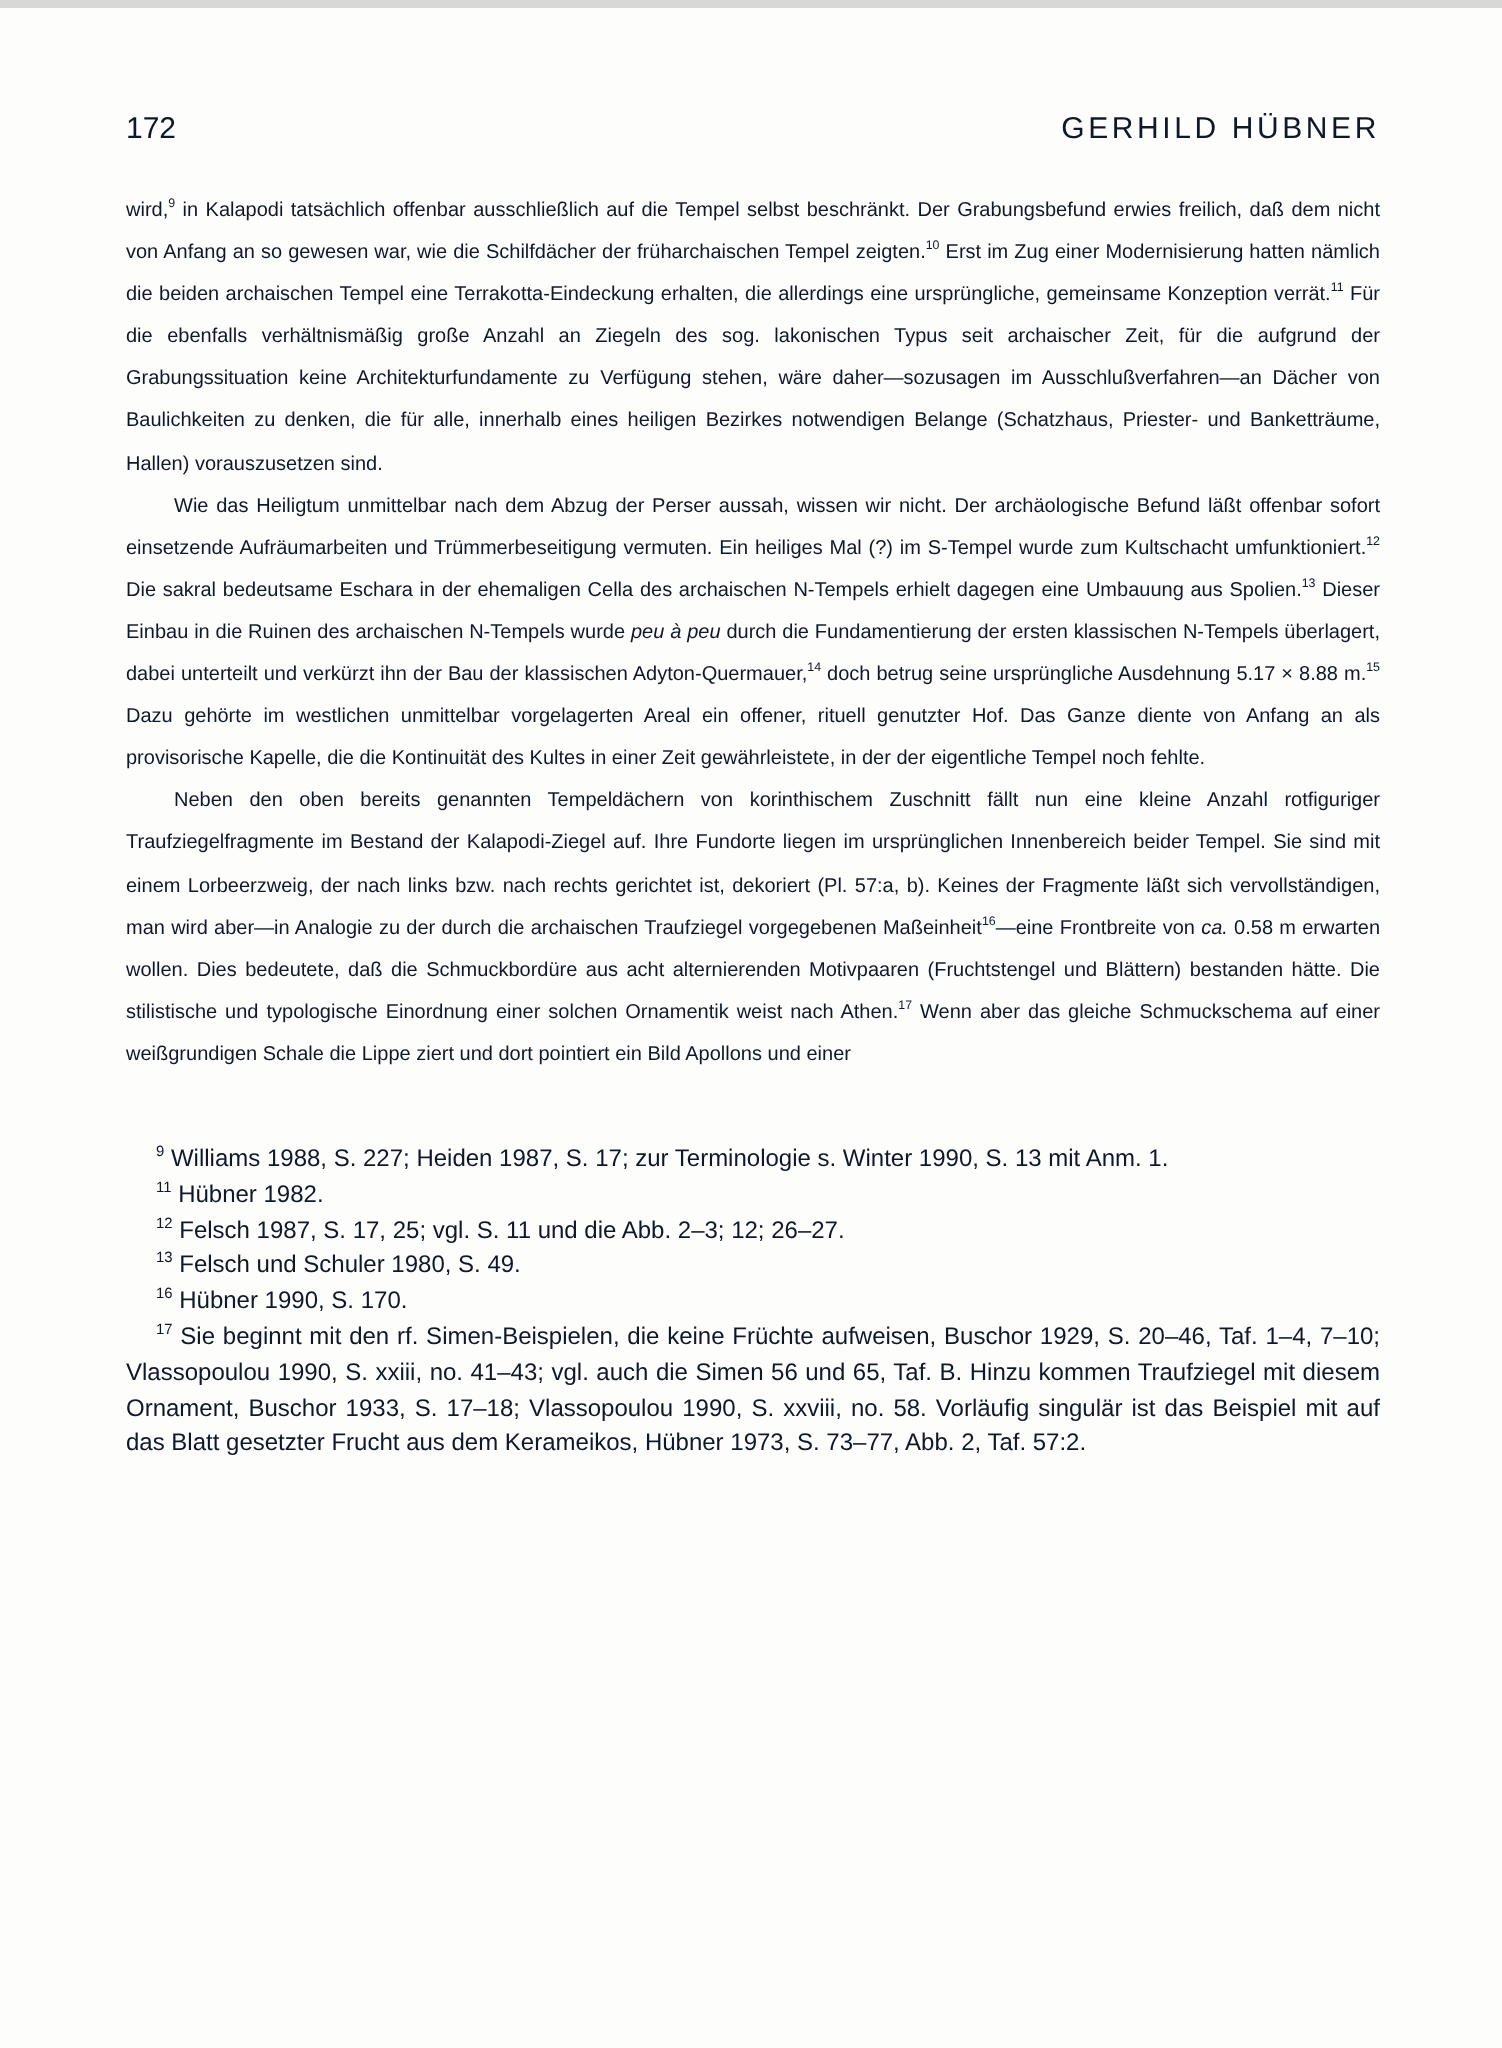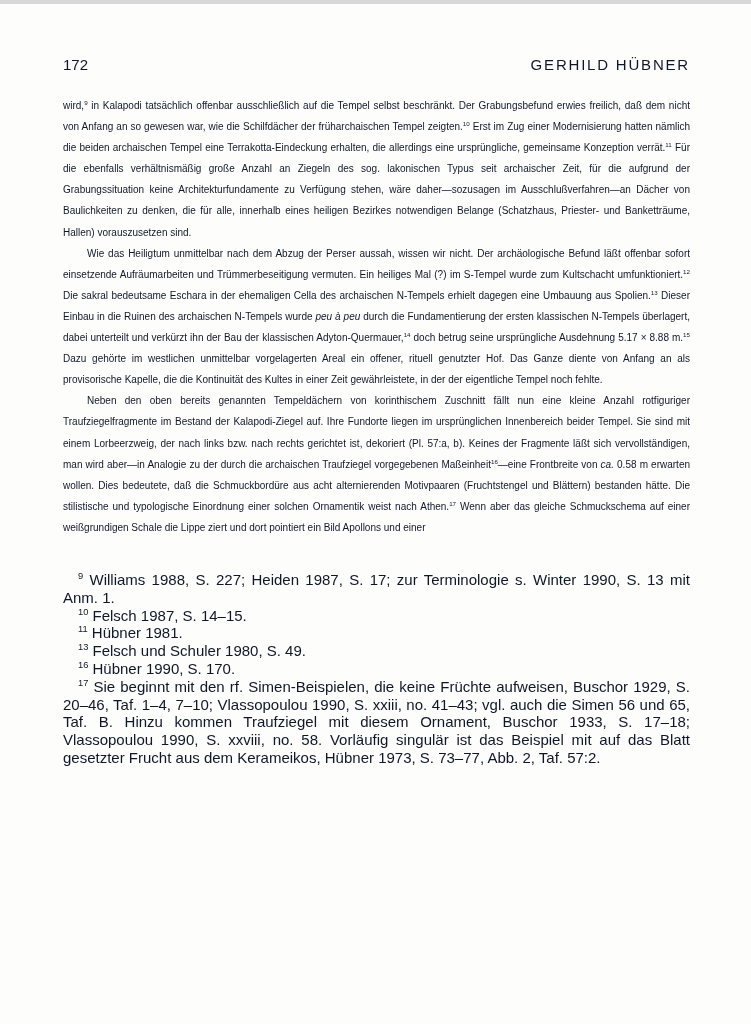--- a/index.html
+++ b/index.html
@@ -43,21 +43,21 @@
   sup {
     font-size:0.62em;
     vertical-align:super;
     line-height:0;
   }
   .footnotes {
     margin-top:33px;
   }
   .footnotes p.footnote {
     margin:0;
-    font-size:15px;
+    font-size:12px;
     line-height:17.8px;
     text-align:justify;
     text-indent:15px;
     hyphens:none;
   }
 </style>
 </head>
 <body>
 
 <div class="page">
@@ -69,21 +69,21 @@
     </div>
 
     <div class="body-text" id="paragraphs">
         <p class="para"><span>wird,</span><sup>9</sup><span> in Kalapodi tatsächlich offenbar ausschließlich auf die Tempel selbst beschränkt. Der Grabungsbefund erwies freilich, daß dem nicht von Anfang an so gewesen war, wie die Schilfdächer der früharchaischen Tempel zeigten.</span><sup>10</sup><span> Erst im Zug einer Modernisierung hatten nämlich die beiden archaischen Tempel eine Terrakotta-Eindeckung erhalten, die allerdings eine ursprüngliche, gemeinsame Konzeption verrät.</span><sup>11</sup><span> Für die ebenfalls verhältnismäßig große Anzahl an Ziegeln des sog. lakonischen Typus seit archaischer Zeit, für die aufgrund der Grabungssituation keine Architekturfundamente zu Verfügung stehen, wäre daher—sozusagen im Ausschlußverfahren—an Dächer von Baulichkeiten zu denken, die für alle, innerhalb eines heiligen Bezirkes notwendigen Belange (Schatzhaus, Priester- und Banketträume, Hallen) vorauszusetzen sind.</span></p>
         <p class="para indent"><span>Wie das Heiligtum unmittelbar nach dem Abzug der Perser aussah, wissen wir nicht. Der archäologische Befund läßt offenbar sofort einsetzende Aufräumarbeiten und Trümmerbeseitigung vermuten. Ein heiliges Mal (?) im S-Tempel wurde zum Kultschacht umfunktioniert.</span><sup>12</sup><span> Die sakral bedeutsame Eschara in der ehemaligen Cella des archaischen N-Tempels erhielt dagegen eine Umbauung aus Spolien.</span><sup>13</sup><span> Dieser Einbau in die Ruinen des archaischen N-Tempels wurde </span><span class="it">peu à peu</span><span> durch die Fundamentierung der ersten klassischen N-Tempels überlagert, dabei unterteilt und verkürzt ihn der Bau der klassischen Adyton-Quermauer,</span><sup>14</sup><span> doch betrug seine ursprüngliche Ausdehnung 5.17 × 8.88 m.</span><sup>15</sup><span> Dazu gehörte im westlichen unmittelbar vorgelagerten Areal ein offener, rituell genutzter Hof. Das Ganze diente von Anfang an als provisorische Kapelle, die die Kontinuität des Kultes in einer Zeit gewährleistete, in der der eigentliche Tempel noch fehlte.</span></p>
         <p class="para indent"><span>Neben den oben bereits genannten Tempeldächern von korinthischem Zuschnitt fällt nun eine kleine Anzahl rotfiguriger Traufziegelfragmente im Bestand der Kalapodi-Ziegel auf. Ihre Fundorte liegen im ursprünglichen Innenbereich beider Tempel. Sie sind mit einem Lorbeerzweig, der nach links bzw. nach rechts gerichtet ist, dekoriert (Pl. 57:a, b). Keines der Fragmente läßt sich vervollständigen, man wird aber—in Analogie zu der durch die archaischen Traufziegel vorgegebenen Maßeinheit</span><sup>16</sup><span>—eine Frontbreite von </span><span class="it">ca.</span><span> 0.58 m erwarten wollen. Dies bedeutete, daß die Schmuckbordüre aus acht alternierenden Motivpaaren (Fruchtstengel und Blättern) bestanden hätte. Die stilistische und typologische Einordnung einer solchen Ornamentik weist nach Athen.</span><sup>17</sup><span> Wenn aber das gleiche Schmuckschema auf einer weißgrundigen Schale die Lippe ziert und dort pointiert ein Bild Apollons und einer</span></p>
       </div>
 
     <div class="footnotes" id="footnotes">
         <p class="footnote"><sup>9</sup><span> Williams 1988, S. 227; Heiden 1987, S. 17; zur Terminologie s. Winter 1990, S. 13 mit Anm. 1.</span></p>
-        <p class="footnote"><sup>10</sup><span> Felsch 1987, S. 14–15.</span></p>
-        <p class="footnote"><sup>11</sup><span> Hübner 1981.</span></p>
+        <p class="footnote"><sup>11</sup><span> Hübner 1982.</span></p>
+        <p class="footnote"><sup>12</sup><span> Felsch 1987, S. 17, 25; vgl. S. 11 und die Abb. 2–3; 12; 26–27.</span></p>
         <p class="footnote"><sup>13</sup><span> Felsch und Schuler 1980, S. 49.</span></p>
         <p class="footnote"><sup>16</sup><span> Hübner 1990, S. 170.</span></p>
         <p class="footnote"><sup>17</sup><span> Sie beginnt mit den rf. Simen-Beispielen, die keine Früchte aufweisen, Buschor 1929, S. 20–46, Taf. 1–4, 7–10; Vlassopoulou 1990, S. xxiii, no. 41–43; vgl. auch die Simen 56 und 65, Taf. B. Hinzu kommen Traufziegel mit diesem Ornament, Buschor 1933, S. 17–18; Vlassopoulou 1990, S. xxviii, no. 58. Vorläufig singulär ist das Beispiel mit auf das Blatt gesetzter Frucht aus dem Kerameikos, Hübner 1973, S. 73–77, Abb. 2, Taf. 57:2.</span></p>
       </div>
 
   </div>
 </div>
 
 </body></html>

